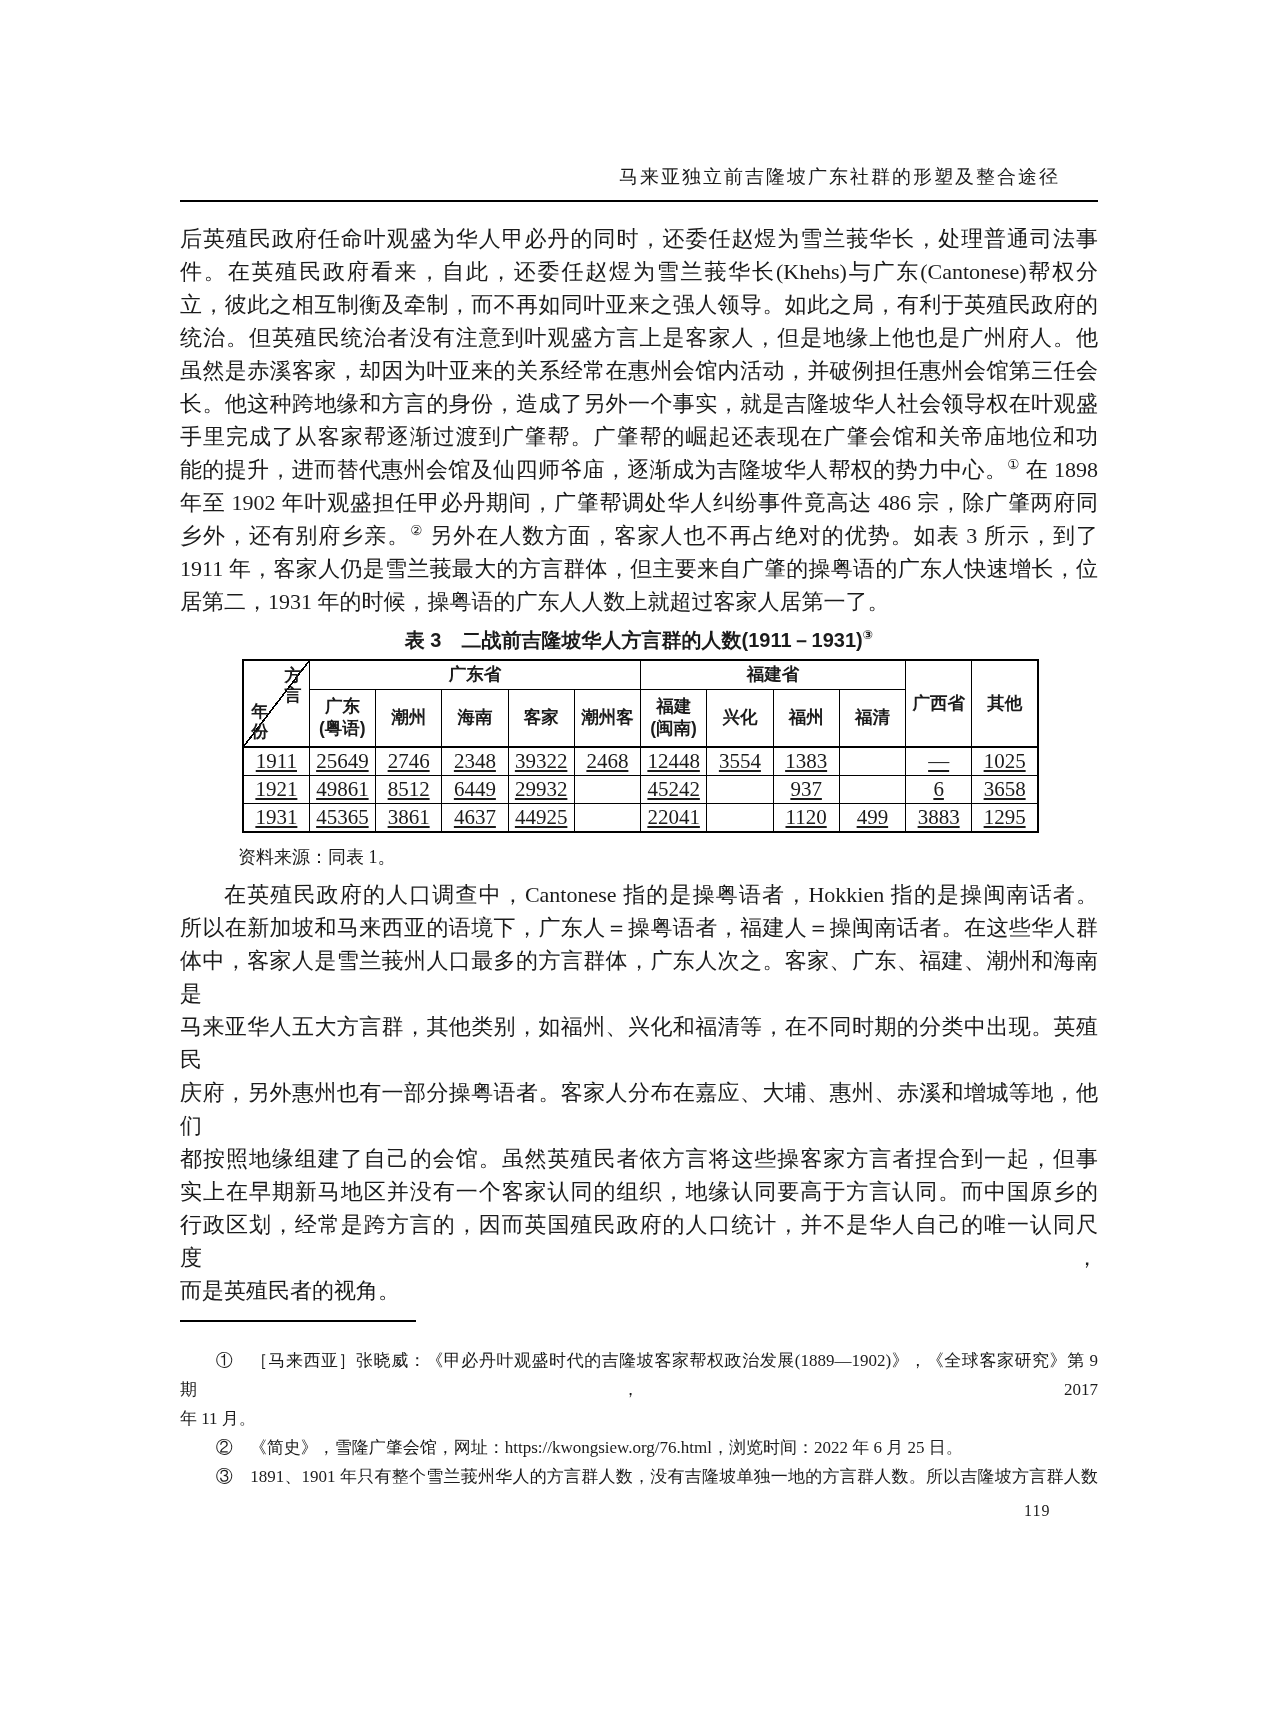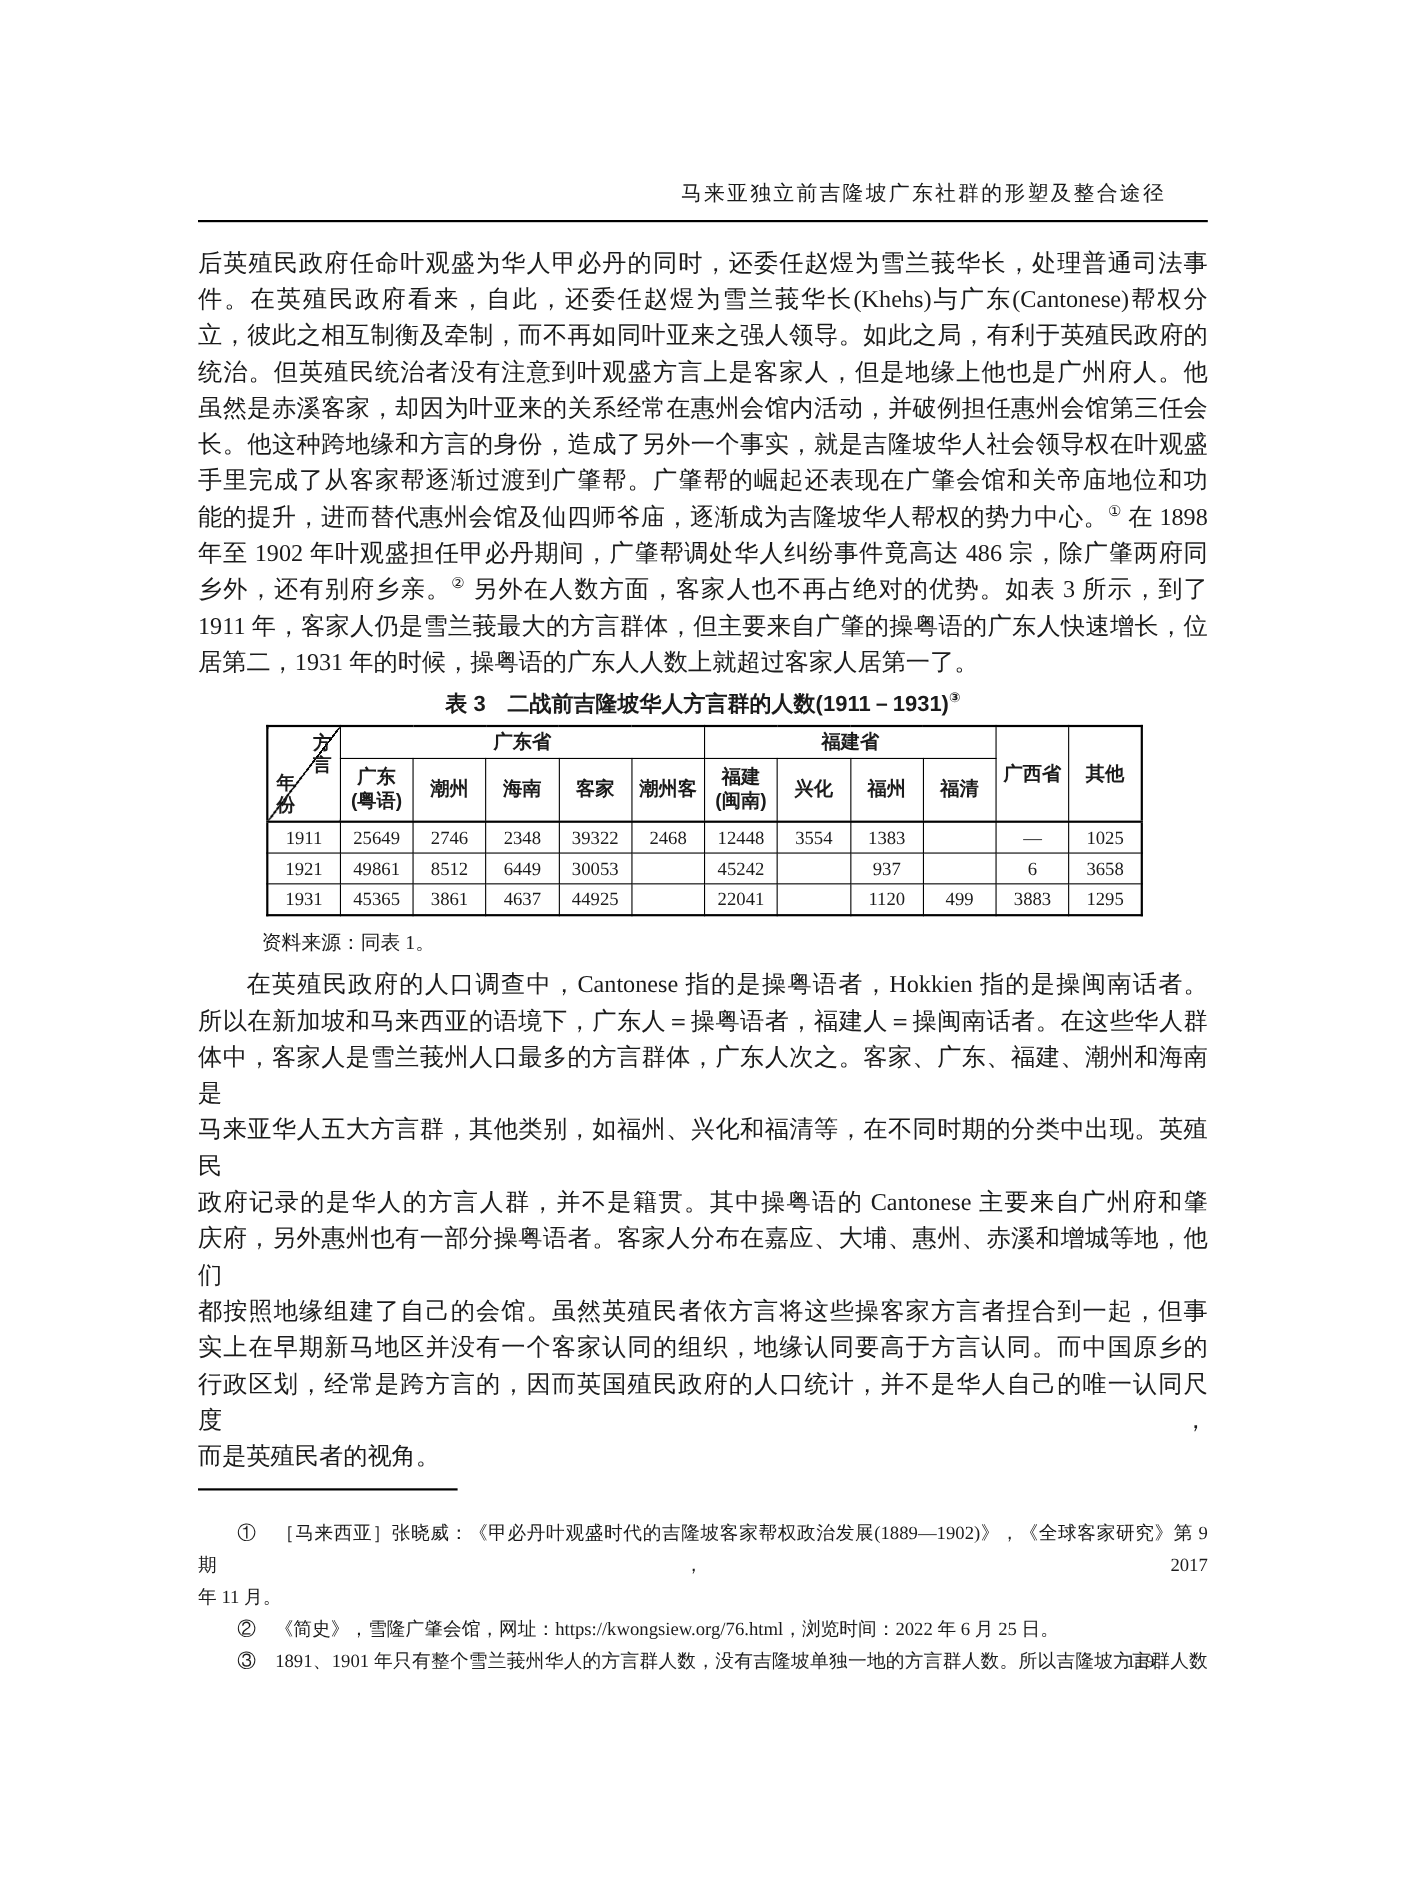--- a/index.html
+++ b/index.html
@@ -27,21 +27,21 @@
 
   
   table.data-table{margin-top:7px;margin-left:62px;width:797px;border-collapse:collapse;
                    table-layout:fixed;border:2px solid #000;}
   .data-table th,.data-table td{border:1px solid #000;text-align:center;vertical-align:middle;padding:0;}
   .data-table thead th{font-family:"Liberation Sans","DejaVu Sans",sans-serif;font-weight:bold;
                        font-size:17.5px;white-space:pre-line;line-height:1.25;}
   .data-table thead tr.gh th{height:28px;}
   .data-table thead tr.sh th{height:56px;}
   .data-table thead{border-bottom:2px solid #000;}
-  .data-table tbody td{font-size:17px;height:27px;}
+  .data-table tbody td{font-size:21px;height:27px;text-decoration:underline;}
   th.corner{position:relative;
     background:linear-gradient(to bottom right,transparent calc(50% - 0.8px),
                #000 calc(50% - 0.8px),#000 calc(50% + 0.8px),transparent calc(50% + 0.8px));}
   th.corner .ct{position:absolute;top:5px;right:6px;width:1.15em;word-break:break-all;
                 line-height:1.18;font-size:17px;text-align:center;}
   th.corner .cb{position:absolute;bottom:4px;left:6px;width:1.15em;word-break:break-all;
                 line-height:1.18;font-size:17px;text-align:center;}
 
   .table-source{margin-top:13px;margin-left:58px;font-size:18px;line-height:22px;}
 
@@ -132,21 +132,21 @@
             <td>1383</td>
             <td></td>
             <td>—</td>
             <td>1025</td>
           </tr>
           <tr>
             <td>1921</td>
             <td>49861</td>
             <td>8512</td>
             <td>6449</td>
-            <td>30053</td>
+            <td>29932</td>
             <td></td>
             <td>45242</td>
             <td></td>
             <td>937</td>
             <td></td>
             <td>6</td>
             <td>3658</td>
           </tr>
           <tr>
             <td>1931</td>
@@ -166,21 +166,20 @@
     </table>
 
     <div class="table-source">资料来源：同表 1。</div>
 
     <section id="paras-bottom">
         <div class="para indent">
           <div class="line">在英殖民政府的人口调查中，Cantonese 指的是操粤语者，Hokkien 指的是操闽南话者。</div>
           <div class="line">所以在新加坡和马来西亚的语境下，广东人＝操粤语者，福建人＝操闽南话者。在这些华人群</div>
           <div class="line">体中，客家人是雪兰莪州人口最多的方言群体，广东人次之。客家、广东、福建、潮州和海南是</div>
           <div class="line">马来亚华人五大方言群，其他类别，如福州、兴化和福清等，在不同时期的分类中出现。英殖民</div>
-          <div class="line">政府记录的是华人的方言人群，并不是籍贯。其中操粤语的 Cantonese 主要来自广州府和肇</div>
           <div class="line">庆府，另外惠州也有一部分操粤语者。客家人分布在嘉应、大埔、惠州、赤溪和增城等地，他们</div>
           <div class="line">都按照地缘组建了自己的会馆。虽然英殖民者依方言将这些操客家方言者捏合到一起，但事</div>
           <div class="line">实上在早期新马地区并没有一个客家认同的组织，地缘认同要高于方言认同。而中国原乡的</div>
           <div class="line">行政区划，经常是跨方言的，因而英国殖民政府的人口统计，并不是华人自己的唯一认同尺度，</div>
           <div class="line last">而是英殖民者的视角。</div>
         </div>
       </section>
 
     <div class="footnote-divider"></div>
     <section id="footnotes">

